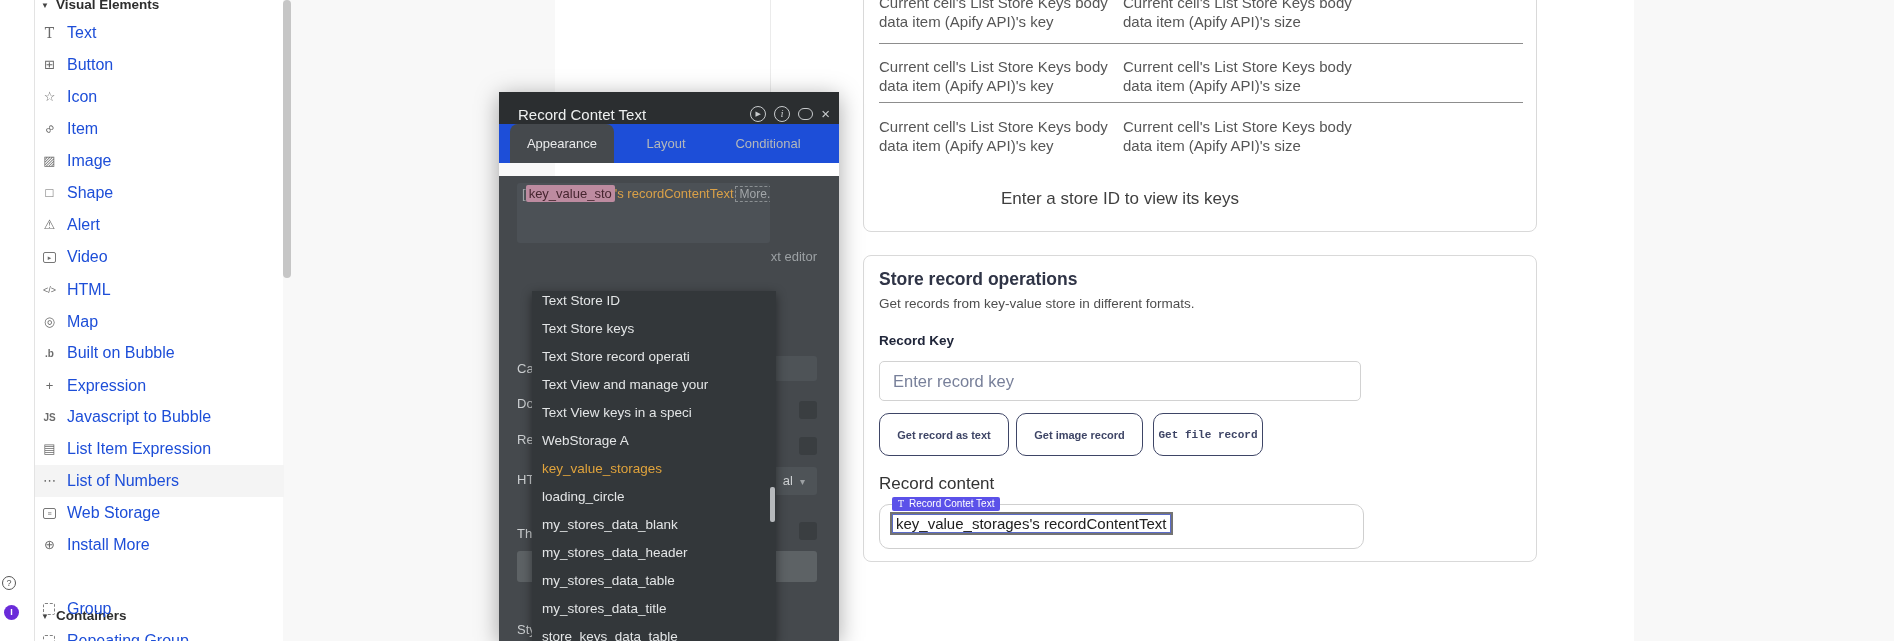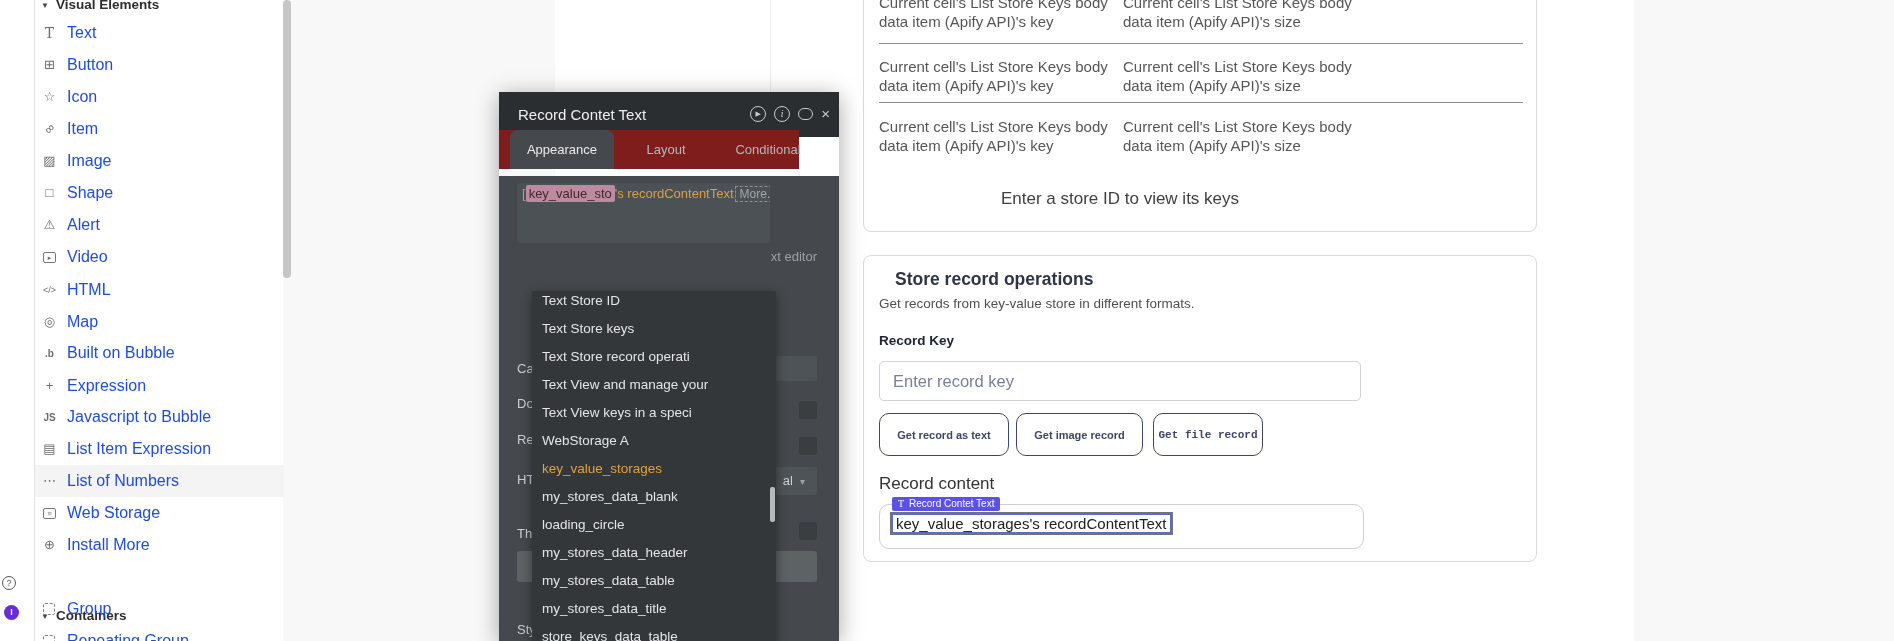--- a/index.html
+++ b/index.html
@@ -45,21 +45,21 @@
   .card1 { left:308px; top:-14px; width:674px; height:246px; }
   .card2 { left:308px; top:255px; width:674px; height:307px; }
 
   .trow { position:absolute; left:0; width:674px; }
   .tcell { position:absolute; width:248px; font-size:15px; line-height:19px; color:#565656; }
   .tc1 { left:15px; } .tc2 { left:259px; }
   .tsep { position:absolute; left:15px; width:644px; height:1px; background:#8d8d8d; }
   .empty-state { position:absolute; left:15px; top:202px; width:482px; text-align:center;
     font-size:17px; color:#3f3f3f; }
 
-  .so-title { position:absolute; left:15px; top:13px; font-size:17.5px; font-weight:bold; color:#2f3446;margin-left:16px; }
+  .so-title { position:absolute; left:15px; top:13px; font-size:17.5px; font-weight:bold; color:#2f3446; }
   .so-sub { position:absolute; left:15px; top:40px; font-size:13.5px; color:#4e4e4e; }
   .so-key-label { position:absolute; left:15px; top:77px; font-size:13.5px; font-weight:bold; color:#20263a; }
   .so-input { position:absolute; left:15px; top:105px; width:482px; height:40px; border:1px solid #d2d2d2;
     border-radius:5px; background:#fff; font-size:16.5px; color:#78809a; padding-left:13px;
     font-family:"Liberation Sans",sans-serif; }
   .so-input::placeholder { color:#78809a; opacity:1; }
   .so-btn { position:absolute; top:157px; height:43px; border:1.5px solid #3e4566; border-radius:10px;
     background:#fff; color:#3e4566; font-size:11px; font-weight:bold; text-align:center;
     font-family:"Liberation Sans",sans-serif; }
   .rc-label { position:absolute; left:15px; top:218px; font-size:17px; color:#333; }
@@ -77,21 +77,21 @@
   .dialog { position:absolute; left:499px; top:92px; width:340px; height:549px;
     box-shadow:0 4px 22px rgba(0,0,0,.35); }
   .d-titlebar { position:absolute; left:0; top:0; width:340px; height:45px; background:#2b2e30; }
   .d-title { position:absolute; left:19px; top:0; height:45px; line-height:45px; font-size:15px; color:#eef0f0; }
   .d-icons { position:absolute; right:9px; top:14px; display:flex; gap:8px; }
   .ring { width:16px; height:16px; border:1.2px solid #c8cbcd; border-radius:50%; color:#c8cbcd;
     font-size:7px; line-height:14px; text-align:center; }
   .ring.info { font-size:9px; font-style:italic; font-family:"DejaVu Serif",serif; }
   .bub { width:15px; height:12px; border:1.2px solid #c8cbcd; border-radius:6px; margin-top:2px; }
   .xclose { color:#c8cbcd; font-size:15px; line-height:16px; }
-  .d-tabs { position:absolute; left:0; top:38px; width:300px; height:39px; background:#7f1d1d; }
+  .d-tabs { position:absolute; left:0; top:32px; width:340px; height:39px; background:#1d4ed8; }
   .d-tab-active { position:absolute; left:11px; top:0; width:104px; height:39px; background:#45494d;
     border-radius:8px 8px 0 0; text-align:center; line-height:39px; font-size:13px; color:#e9eaeb; }
   .d-tab { position:absolute; top:0; width:100px; height:39px; text-align:center; line-height:39px;
     font-size:13px; color:#b4b8ba; }
   .d-body { position:absolute; left:0; top:84px; width:340px; height:465px; background:#45494d; }
 
   .composer { position:absolute; left:18px; top:7px; width:253px; height:60px; background:#4c5156;
     border-radius:3px; padding:3px 5px; font-size:13px; white-space:nowrap; overflow:hidden; }
   .brk { color:#9da2a5; }
   .tok { background:#bd8ba0; color:#46252f; padding:1px 3px; border-radius:2px; }
@@ -291,22 +291,22 @@
 
       <div class="dropdown">
         <div class="dd-list">
           <div class="dd-item">Text Store ID</div>
           <div class="dd-item">Text Store keys</div>
           <div class="dd-item">Text Store record operati</div>
           <div class="dd-item">Text View and manage your</div>
           <div class="dd-item">Text View keys in a speci</div>
           <div class="dd-item">WebStorage A</div>
           <div class="dd-item orange">key_value_storages</div>
+          <div class="dd-item">loading_circle</div>
           <div class="dd-item">my_stores_data_blank</div>
-          <div class="dd-item">loading_circle</div>
           <div class="dd-item">my_stores_data_header</div>
           <div class="dd-item">my_stores_data_table</div>
           <div class="dd-item">my_stores_data_title</div>
           <div class="dd-item">store_keys_data_table</div>
         </div>
         <div class="dd-thumb"></div>
       </div>
     </div>
   </div>
 

